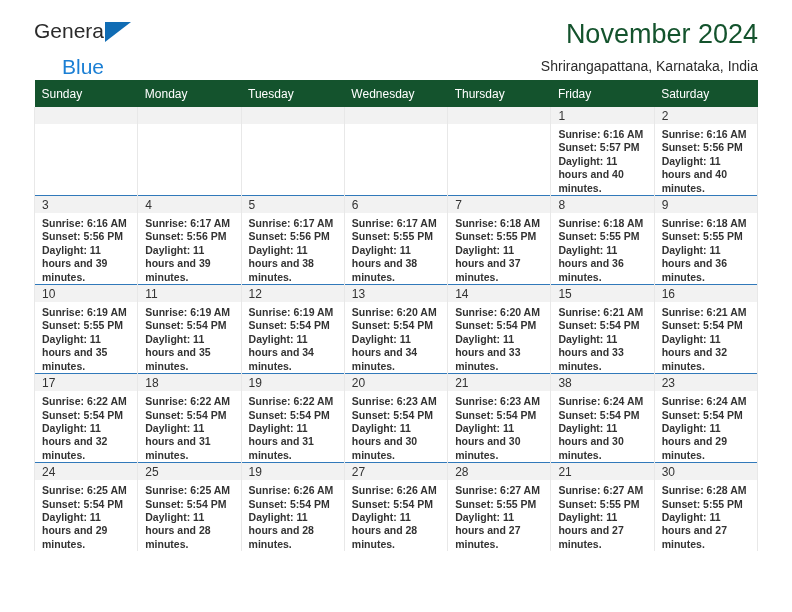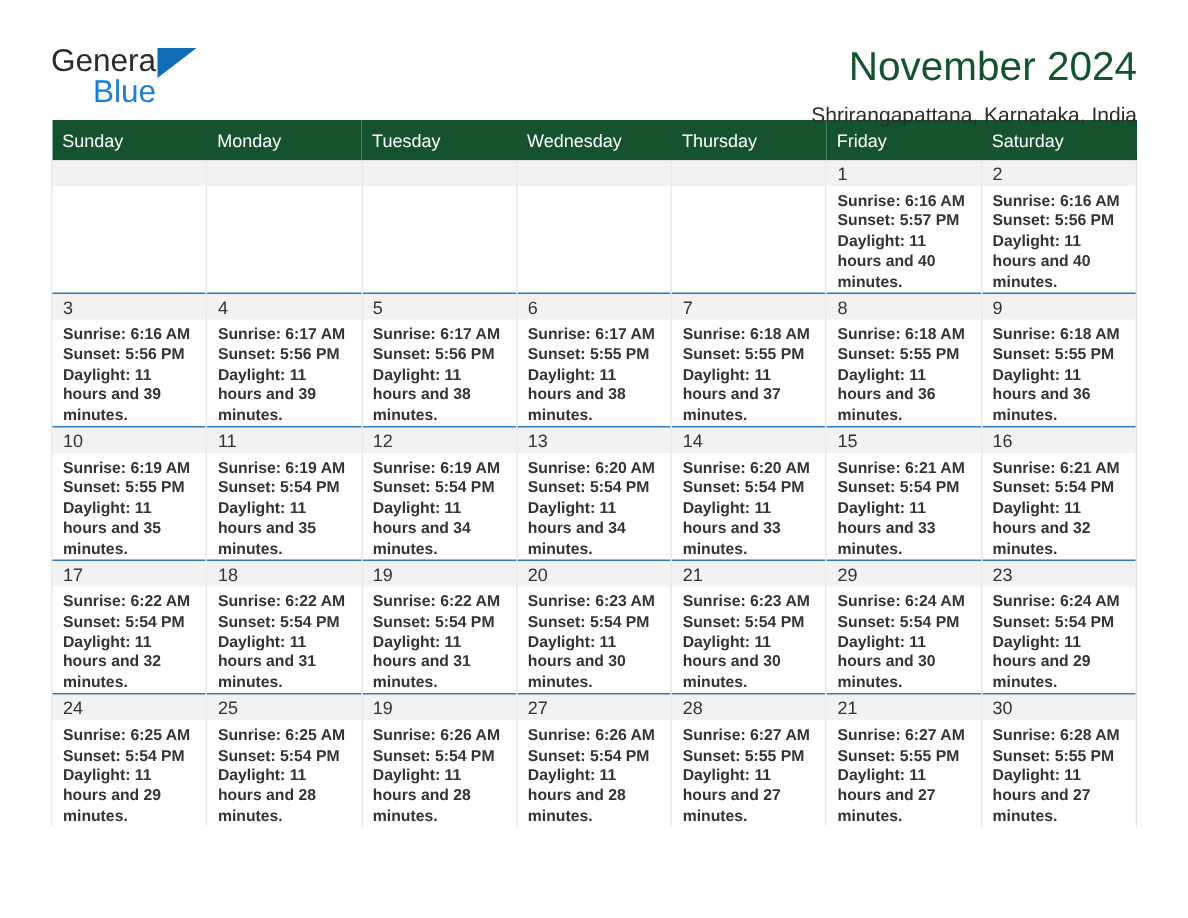--- a/index.html
+++ b/index.html
@@ -20,21 +20,21 @@
     height: 612px;
     box-sizing: border-box;
     padding: 0 34px;
   }
 
   
   .topbar {
     display: flex;
     align-items: flex-start;
     justify-content: space-between;
-    padding-top: 28px;
+    padding-top: 18px;
     height: 72px;
     box-sizing: border-box;
   }
   .logo {
     position: relative;
     width: 110px;
     height: 48px;
     line-height: 1;
   }
   .logo-general {
@@ -51,21 +51,21 @@
     left: 71px;
     top: 4px;
     width: 0;
     height: 0;
     border-left: 26px solid #106cb4;
     border-bottom: 20px solid transparent;
   }
   .logo-blue {
     position: absolute;
     left: 28px;
-    top: 23px;
+    top: 38px;
     font-size: 21px;
     color: #1b7fd4;
     font-family: "Liberation Sans", sans-serif;
   }
   .titles {
     text-align: right;
     padding-top: 0px;
   }
   .cal-title {
     font-size: 27px;
@@ -354,21 +354,21 @@
           </td>
           <td>
             <div class="daynum-strip">21</div>
             <div class="cell-body">
               <div>Sunrise: 6:23 AM</div>
               <div>Sunset: 5:54 PM</div>
               <div class="daylight">Daylight: 11 hours and 30 minutes.</div>
             </div>
           </td>
           <td>
-            <div class="daynum-strip">29</div>
+            <div class="daynum-strip">38</div>
             <div class="cell-body">
               <div>Sunrise: 6:24 AM</div>
               <div>Sunset: 5:54 PM</div>
               <div class="daylight">Daylight: 11 hours and 30 minutes.</div>
             </div>
           </td>
           <td>
             <div class="daynum-strip">23</div>
             <div class="cell-body">
               <div>Sunrise: 6:24 AM</div>

